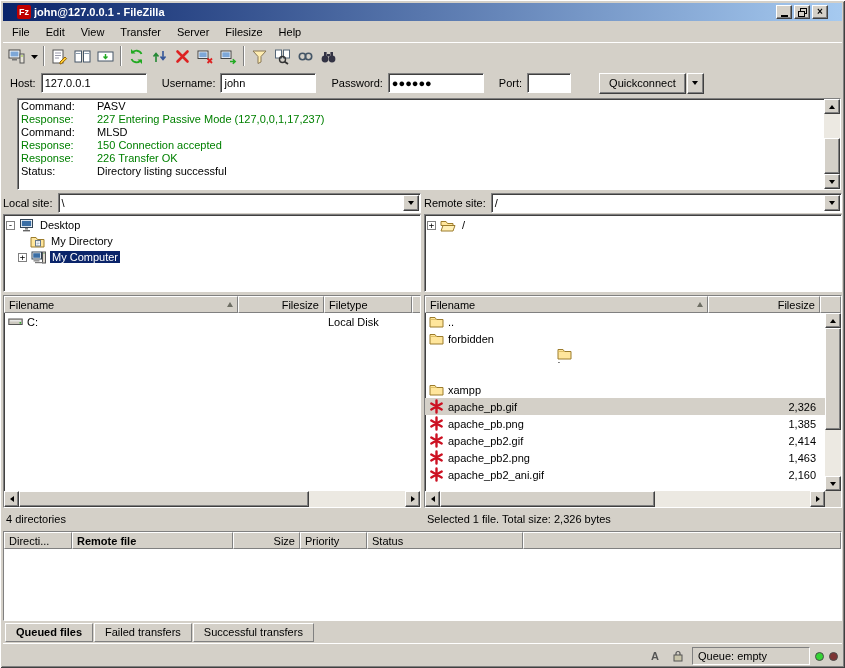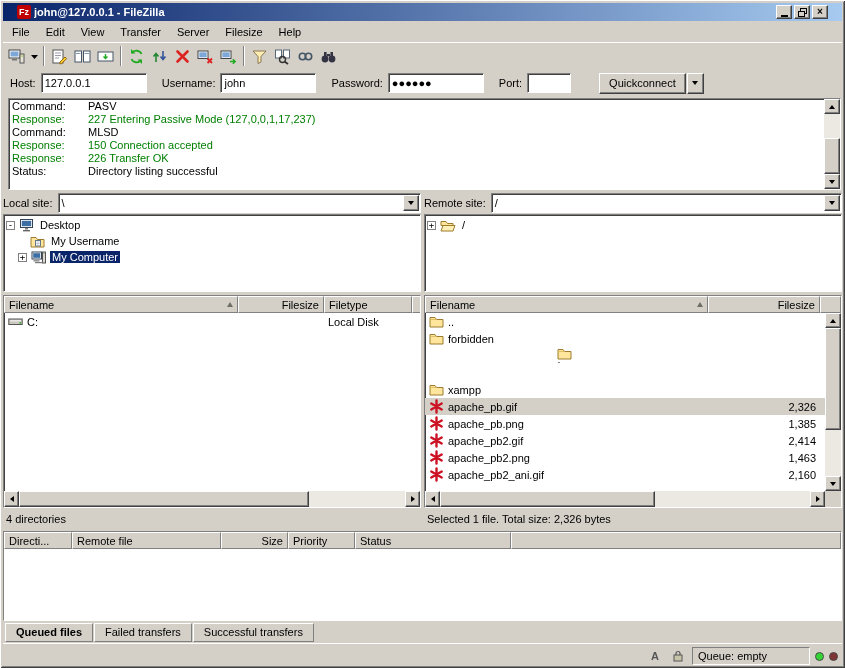--- a/index.html
+++ b/index.html
@@ -28,21 +28,21 @@
   .tool-sep { width:2px; height:20px; margin:0 3px; border-left:1px solid #808080; border-right:1px solid #fff; }
   .tool-icon { display:flex; }
 
   .quickconnect { flex:0 0 28px; display:flex; align-items:center; padding:0 7px; }
   .qc-label { margin-right:5px; }
   .qc-gap { margin-left:15px; }
   .qc-input { height:20px; font:11px "Liberation Sans",sans-serif; padding:0 3px; outline:none; }
   .qc-btn { height:21px; padding:3px 9px; background:#d4d0c8; margin-left:28px; }
   .qc-drop { width:17px; height:21px; margin-left:1px; background:#d4d0c8; display:flex; align-items:center; justify-content:center; }
 
-  .log { flex:0 0 92px; margin:1px 1px 2px 5px; display:flex; background:#fff; }
+  .log { flex:0 0 92px; margin:1px 1px 2px 14px; display:flex; background:#fff; }
   .log-lines { flex:1; padding:1px 3px; overflow:hidden; }
   .log-line { display:flex; line-height:13px; white-space:nowrap; }
   .log-type { flex:0 0 76px; }
 
   .vscroll { flex:0 0 16px; width:16px; display:flex; flex-direction:column; background:#ece9e2; }
   .sb-btn { flex:0 0 15px; height:15px; background:#d4d0c8; display:flex; align-items:center; justify-content:center; }
   .sb-track { flex:1; display:flex; flex-direction:column; }
   .sb-thumb { width:100%; background:#d4d0c8; }
   .thumb-bottom { margin-top:auto; }
   .hscroll { height:16px; display:flex; background:#ece9e2; flex:1; }
@@ -352,21 +352,21 @@
           <div class="tree-row">
             <span class="tree-spc"></span>
             <span class="tree-spc"></span>
             <span class="tree-icon">
               <svg width="15" height="13" viewBox="0 0 15 13">
                 <path d="M1 2.5h5l1.5 2H14V12H1z" fill="#ffe69c" stroke="#9c7c2c"></path>
                 <rect x="5.5" y="5.5" width="5" height="5.5" fill="#fff" stroke="#678"></rect>
                 <path d="M6.5 7h3M6.5 8.5h3M6.5 10h2" stroke="#9ab" stroke-width=".7"></path>
               </svg>
             </span>
-            <span class="tree-label">My Username</span>
+            <span class="tree-label">My Directory</span>
           </div>
           <div class="tree-row">
             <span class="tree-spc"></span>
             <span class="expander">+</span>
             <span class="tree-icon">
               <svg width="15" height="14" viewBox="0 0 15 14">
                 <rect x="1" y="2" width="9.5" height="7" fill="#fff" stroke="#345"></rect>
                 <rect x="2.2" y="3.2" width="7" height="4.6" fill="#3a6ea5"></rect>
                 <rect x="11.5" y="2" width="3" height="11" fill="#ded9cf" stroke="#555"></rect>
                 <rect x="12.3" y="3" width="1.4" height=".8" fill="#6a6"></rect>
@@ -610,21 +610,21 @@
       <div class="pane-status">Selected 1 file. Total size: 2,326 bytes</div>
     </div>
   </div>
 
   <div class="queue-section">
     <div class="queue-list sunken">
       <div class="list-header" id="queue-header">
           <div class="col-header" style="width: 68px;">
             <span class="col-label">Directi...</span>
           </div>
-          <div class="col-header" style="width: 149px;">
+          <div class="col-header" style="width: 161px; font-weight: bold;">
             <span class="col-label">Remote file</span>
           </div>
           <div class="col-header" style="width: 67px;">
             <span class="col-label right">Size</span>
           </div>
           <div class="col-header" style="width: 67px;">
             <span class="col-label">Priority</span>
           </div>
           <div class="col-header" style="width: 156px;">
             <span class="col-label">Status</span>

